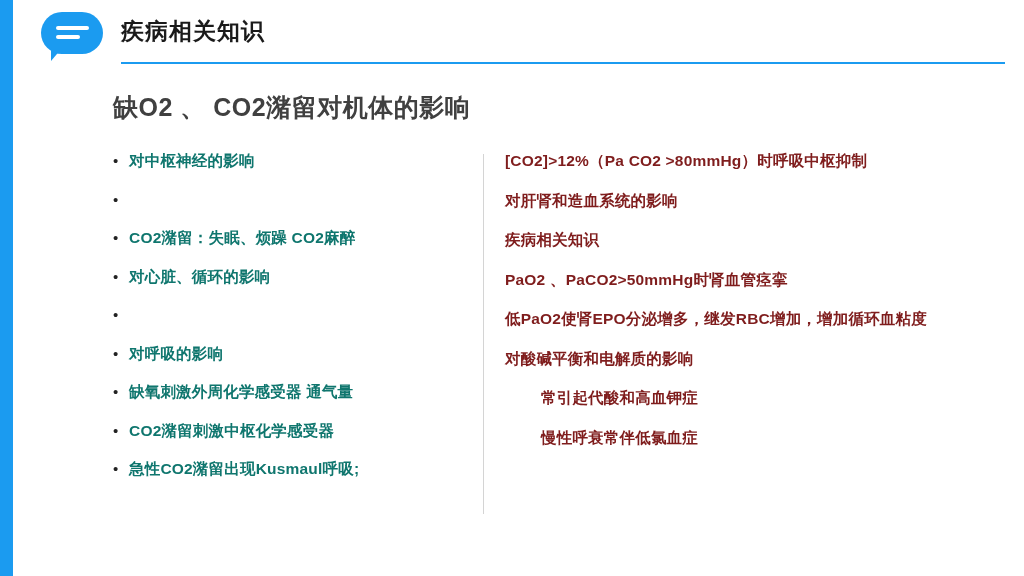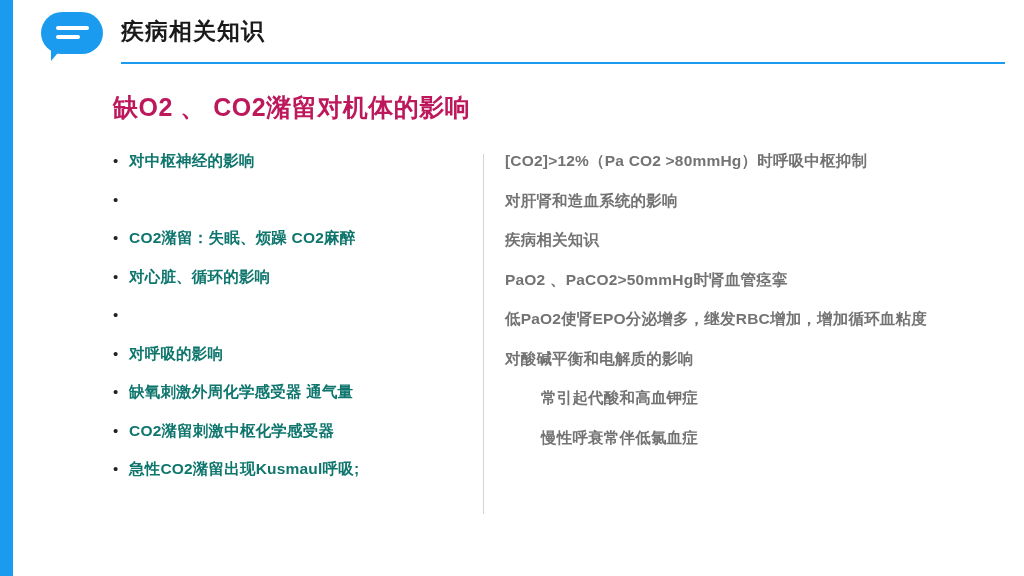--- a/index.html
+++ b/index.html
@@ -91,21 +91,21 @@
   }
 
   
   .slide-title {
     position: absolute;
     left: 113px;
     top: 92px;
     width: 380px;
     font-size: 25px;
     font-weight: bold;
-    color: #be185d;
+    color: #404040;
     line-height: 1.22;
     letter-spacing: 0.5px;
   }
 
   
   .content {
     position: absolute;
     left: 0;
     top: 150px;
     width: 1024px;
@@ -149,21 +149,21 @@
     font-size: 15.5px;
     font-weight: bold;
     color: #0f766e;
     line-height: 21px;
     letter-spacing: 0.2px;
   }
   .plain-row {
     margin-bottom: 18.5px;
     font-size: 15.5px;
     font-weight: bold;
-    color: #737373;
+    color: #7f1d1d;
     line-height: 21px;
     letter-spacing: 0.2px;
     min-height: 21px;
   }
   .plain-row.indent {
     padding-left: 36px;
   }
 </style>
 </head>
 <body>

